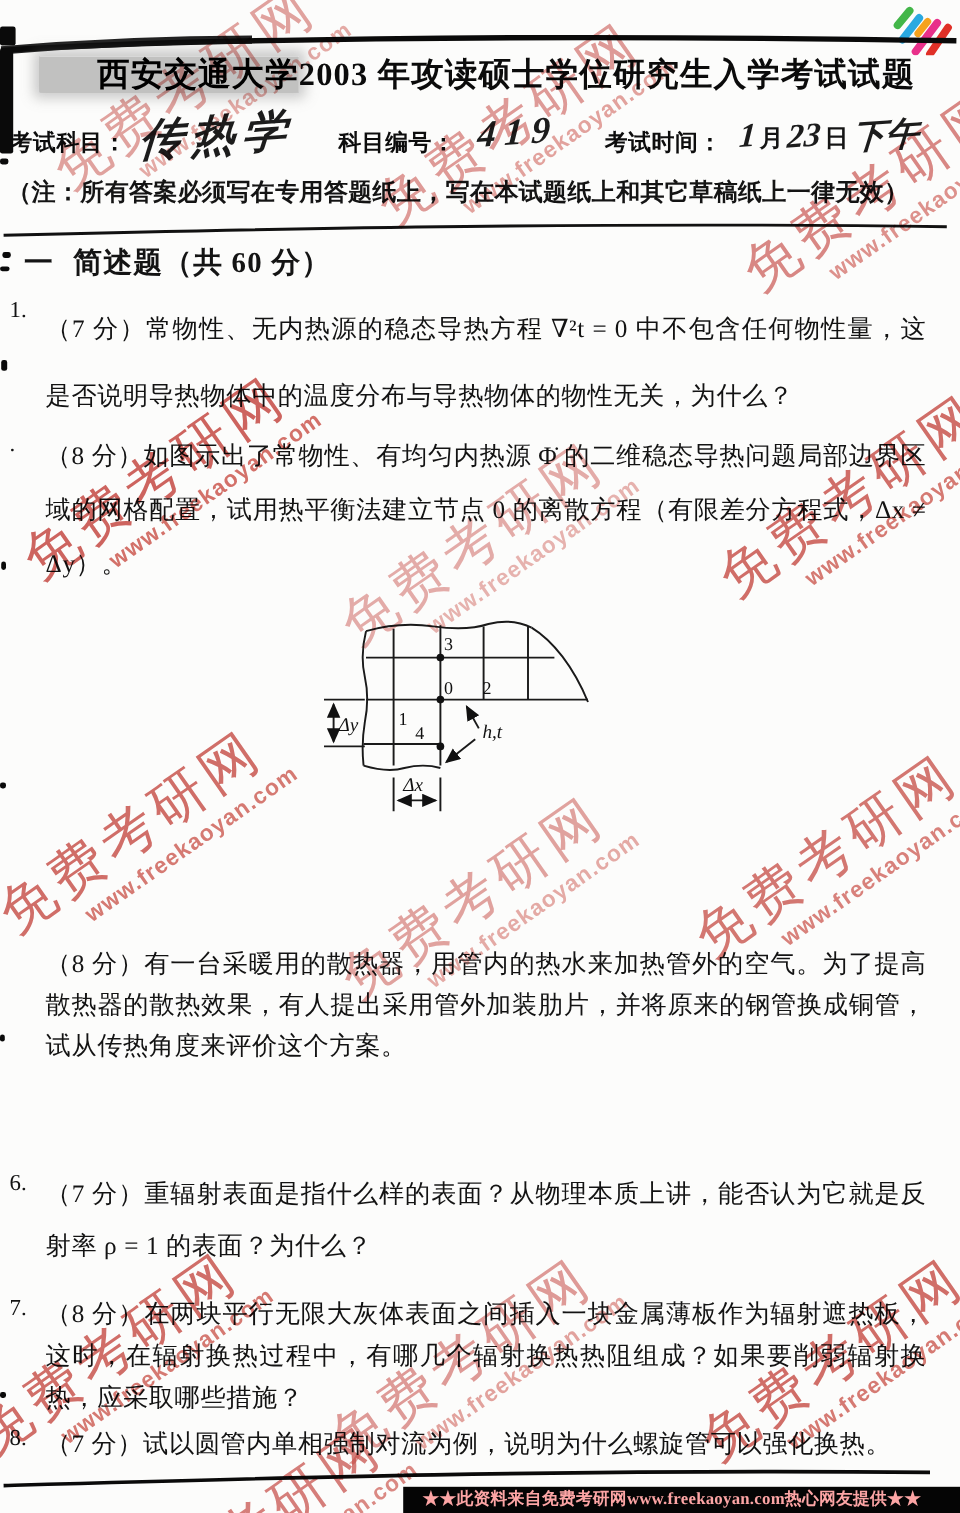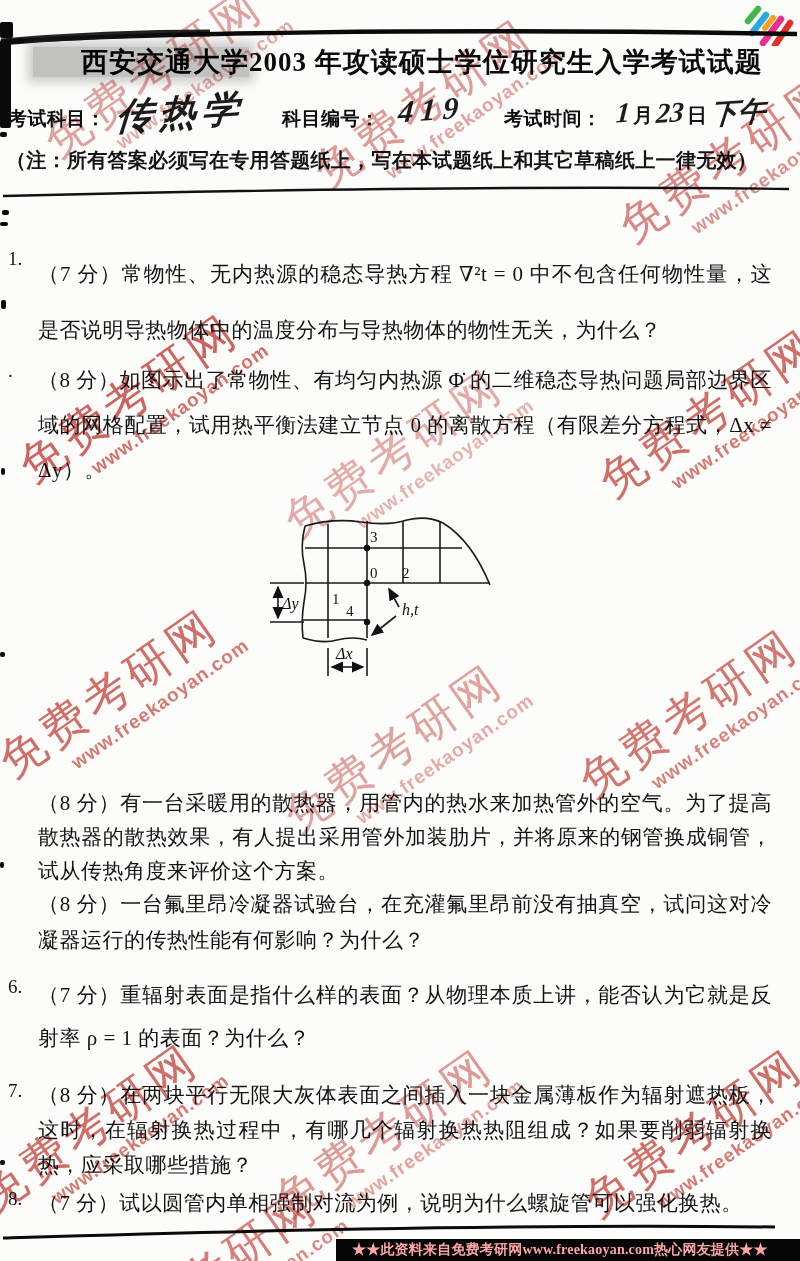--- a/index.html
+++ b/index.html
@@ -92,32 +92,32 @@
       <span class="hw">1</span>
       <span class="print">月</span>
       <span class="hw">23</span>
       <span class="print">日</span>
       <span class="hw">下午</span>
     </span>
   </div>
 
   <div id="notice">（注：所有答案必须写在专用答题纸上，写在本试题纸上和其它草稿纸上一律无效）</div>
 
+  <div id="section-heading">
+    <span class="sec-num">一</span><span>简述题（共 60 分）</span>
+  </div>
 
   <div class="q" style="top:246px;line-height:56px">
     <span class="qnum">1.</span><span>（7 分）</span><span>常物性、无内热源的稳态导热方程 ∇²t = 0 中不包含任何物性量，这是否说明导热物体中的温度分布与导热物体的物性无关，为什么？</span>
   </div>
   <div class="q" style="top:358px;line-height:45px">
     <span class="qnum">.</span><span>（8 分）</span><span>如图示出了常物性、有均匀内热源 Φ̇ 的二维稳态导热问题局部边界区域的网格配置，试用热平衡法建立节点 0 的离散方程（有限差分方程式，Δx ≠ Δy）。</span>
   </div>
   <div class="q" style="top:786px;line-height:34px">
     <span class="qnum"></span><span>（8 分）</span><span>有一台采暖用的散热器，用管内的热水来加热管外的空气。为了提高散热器的散热效果，有人提出采用管外加装肋片，并将原来的钢管换成铜管，试从传热角度来评价这个方案。</span>
-  </div>
-  <div class="q" style="top:886px;line-height:36px">
-    <span class="qnum"></span><span>（8 分）</span><span>一台氟里昂冷凝器试验台，在充灌氟里昂前没有抽真空，试问这对冷凝器运行的传热性能有何影响？为什么？</span>
   </div>
   <div class="q" style="top:974px;line-height:43px">
     <span class="qnum">6.</span><span>（7 分）</span><span>重辐射表面是指什么样的表面？从物理本质上讲，能否认为它就是反射率 ρ = 1 的表面？为什么？</span>
   </div>
   <div class="q" style="top:1078px;line-height:35px">
     <span class="qnum">7.</span><span>（8 分）</span><span>在两块平行无限大灰体表面之间插入一块金属薄板作为辐射遮热板，这时，在辐射换热过程中，有哪几个辐射换热热阻组成？如果要削弱辐射换热，应采取哪些措施？</span>
   </div>
   <div class="q" style="top:1186px;line-height:34px">
     <span class="qnum">8.</span><span>（7 分）</span><span>试以圆管内单相强制对流为例，说明为什么螺旋管可以强化换热。</span>
   </div>

